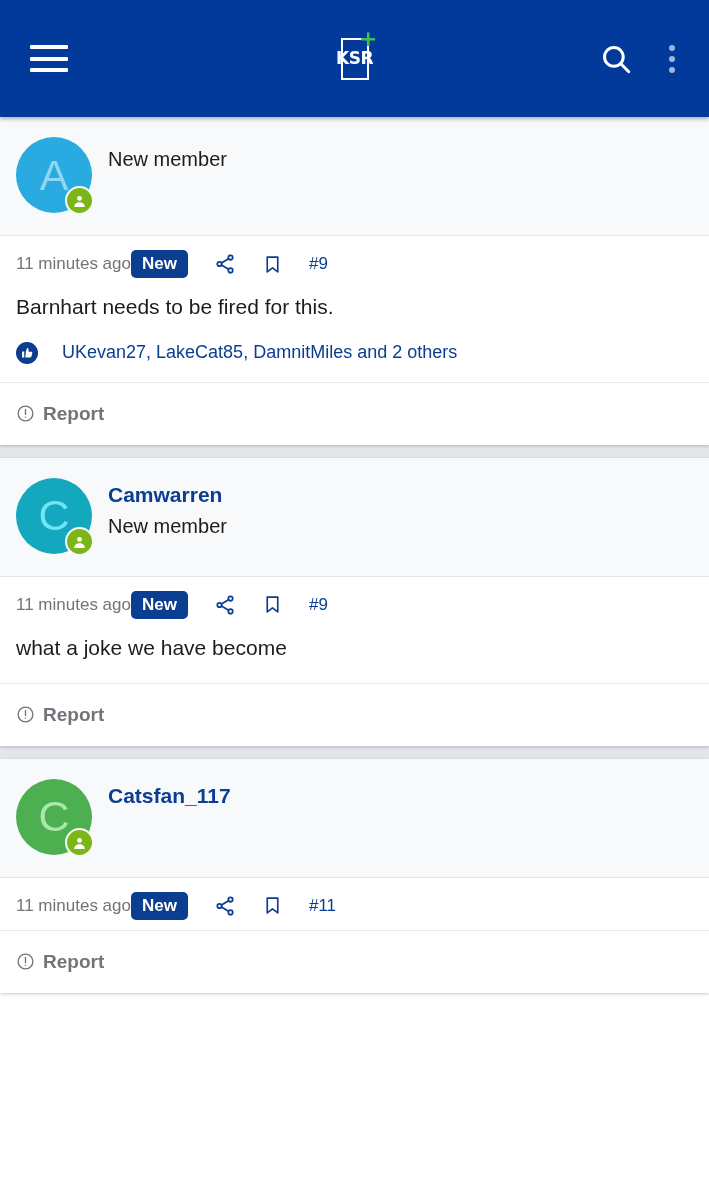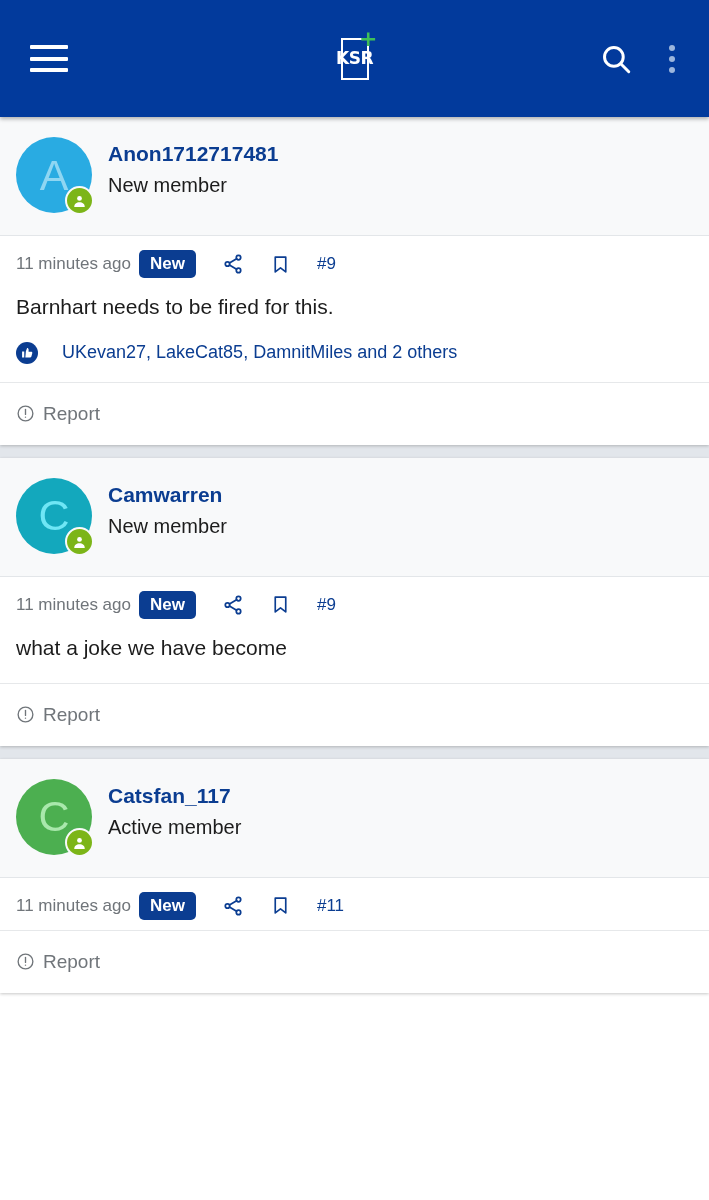--- a/index.html
+++ b/index.html
@@ -125,21 +125,20 @@
 
   .new-badge {
     background: #0b3d91;
     color: #ffffff;
     font-size: 17px;
     font-weight: bold;
     border-radius: 5px;
     padding: 5px 11px 6px 11px;
     line-height: 1;
     cursor: pointer;
-    margin-left: 8px;
   }
   .post-num { color: #0b3d91; font-size: 17px; cursor: pointer; }
   .meta-icon { cursor: pointer; display: flex; align-items: center; }
 
   .post-body {
     padding: 4px 16px 6px 16px;
     font-size: 21px;
     line-height: 1.42;
     color: #1c1c1c;
   }
@@ -154,21 +153,21 @@
     display: flex; align-items: center; justify-content: center;
     flex: 0 0 22px;
   }
   .likes-text { color: #0b3d91; font-size: 18px; cursor: pointer; }
 
   .post-foot {
     border-top: 1px solid #e6e8ea;
     padding: 20px 16px;
     display: flex; align-items: center; gap: 8px;
   }
-  .report-label { color: #70757a; font-size: 19px; }
+  .report-label { color: #70757a; font-size: 19px; font-weight: bold; }
   .post-body + .post-foot { border-top: 1px solid #e6e8ea; }
 </style>
 </head>
 <body>
 
 <div class="appbar">
   <div class="appbar-left">
     <div class="hamburger">
       <span></span>
         <span></span>
@@ -205,21 +204,20 @@
       <div class="avatar-wrap">
         <div class="avatar" id="av0" style="background: rgb(41, 171, 226); color: rgb(143, 214, 242);">A</div>
         <div class="badge">
           <svg width="17" height="17" viewBox="0 0 24 24" fill="#ffffff">
             <circle cx="12" cy="9" r="3.4"></circle>
             <path d="M4.6 21c0-4.1 3.3-6.4 7.4-6.4s7.4 2.3 7.4 6.4z"></path>
           </svg>
         </div>
       </div>
       <div class="userinfo">
-        <a class="username">Anon1712717481</a>
         <div class="usertitle">New member</div>
       </div>
     </div>
 
     <div class="post-meta">
       <span class="timestamp">11 minutes ago</span>
       <div class="meta-actions">
         <span class="new-badge">New</span>
         <span class="meta-icon">
           <svg width="22" height="22" viewBox="0 0 24 24" fill="none" stroke="#0b3d91" stroke-width="1.9" stroke-linecap="round" stroke-linejoin="round">
@@ -321,21 +319,20 @@
         <div class="avatar" id="av2" style="background: rgb(76, 175, 80); color: rgb(169, 232, 172);">C</div>
         <div class="badge">
           <svg width="17" height="17" viewBox="0 0 24 24" fill="#ffffff">
             <circle cx="12" cy="9" r="3.4"></circle>
             <path d="M4.6 21c0-4.1 3.3-6.4 7.4-6.4s7.4 2.3 7.4 6.4z"></path>
           </svg>
         </div>
       </div>
       <div class="userinfo">
         <a class="username">Catsfan_117</a>
-        <div class="usertitle">Active member</div>
       </div>
     </div>
 
     <div class="post-meta">
       <span class="timestamp">11 minutes ago</span>
       <div class="meta-actions">
         <span class="new-badge">New</span>
         <span class="meta-icon">
           <svg width="22" height="22" viewBox="0 0 24 24" fill="none" stroke="#0b3d91" stroke-width="1.9" stroke-linecap="round" stroke-linejoin="round">
             <circle cx="18" cy="5" r="2.4"></circle>

